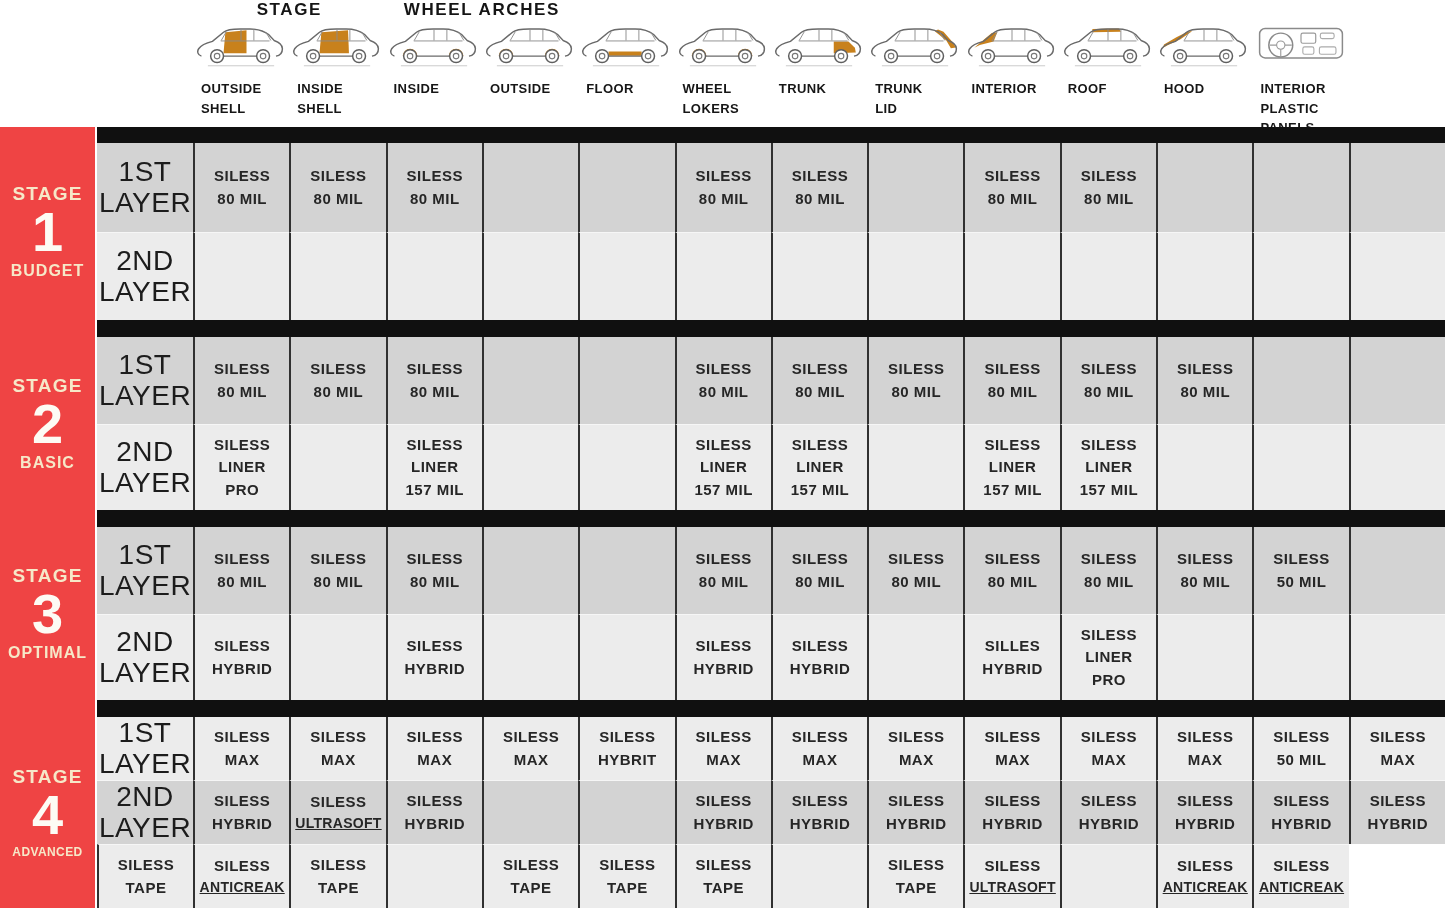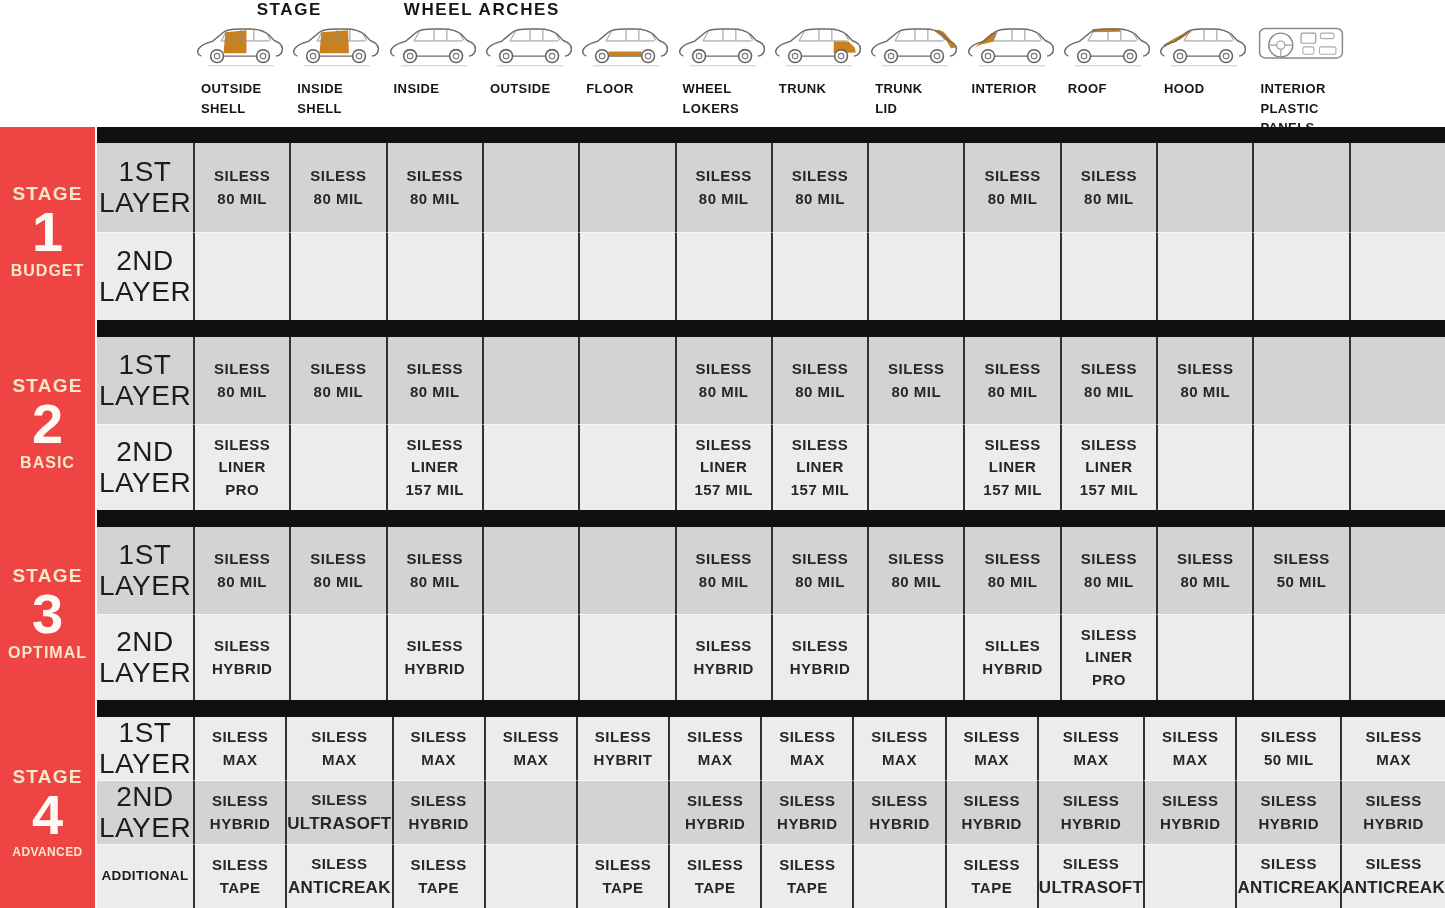--- a/index.html
+++ b/index.html
@@ -30,21 +30,21 @@
   .bar{position:absolute;left:97px;width:1348px;}
   .stage{position:absolute;left:97px;width:1348px;display:grid;
        grid-template-columns:96px repeat(13,1fr);}
   .rlabel{display:flex;flex-direction:column;align-items:center;justify-content:center;
        font-size:28px;font-weight:500;letter-spacing:.5px;color:#1c1c1c;line-height:1.08;text-align:center;}
   .rlabel.small{font-size:13.5px;font-weight:600;letter-spacing:.4px;}
   .cell{display:flex;flex-direction:column;align-items:center;justify-content:center;
        border-left:2px solid #313131;font-weight:700;font-size:15px;letter-spacing:.5px;
        color:#262626;line-height:1.5;text-align:center;}
   .cell .ln{display:block;}
-  .cell .ln.small{font-size:17px;letter-spacing:.3px;}
+  .cell .ln.small{font-size:14px;letter-spacing:.3px;text-decoration:underline;}
   .rowline{border-top:1px solid #f6f6f6;}
 </style>
 </head>
 <body>
 
 <div class="app">
   <div class="header" id="header">
       <div class="group-label" style="left: 0%; width: 15.3846%;">STAGE</div>
       <div class="group-label" style="left: 15.3846%; width: 15.3846%; text-align: right;">WHEEL ARCHES</div>
       <div class="col-heads">
@@ -616,23 +616,20 @@
           <div class="ln">HYBRID</div>
         </div>
         <div class="cell rowline" style="background: rgb(211, 211, 211);">
           <div class="ln">SILESS</div>
           <div class="ln">HYBRID</div>
         </div>
         <div class="cell rowline" style="background: rgb(211, 211, 211);">
           <div class="ln">SILESS</div>
           <div class="ln">HYBRID</div>
         </div>
-        <div class="rlabel small rowline" style="background: rgb(236, 236, 236);">
-          <div>ADDITIONAL</div>
-        </div>
         <div class="cell rowline" style="background: rgb(236, 236, 236);">
           <div class="ln">SILESS</div>
           <div class="ln">TAPE</div>
         </div>
         <div class="cell rowline" style="background: rgb(236, 236, 236);">
           <div class="ln">SILESS</div>
           <div class="ln small">ANTICREAK</div>
         </div>
         <div class="cell rowline" style="background: rgb(236, 236, 236);">
           <div class="ln">SILESS</div>

